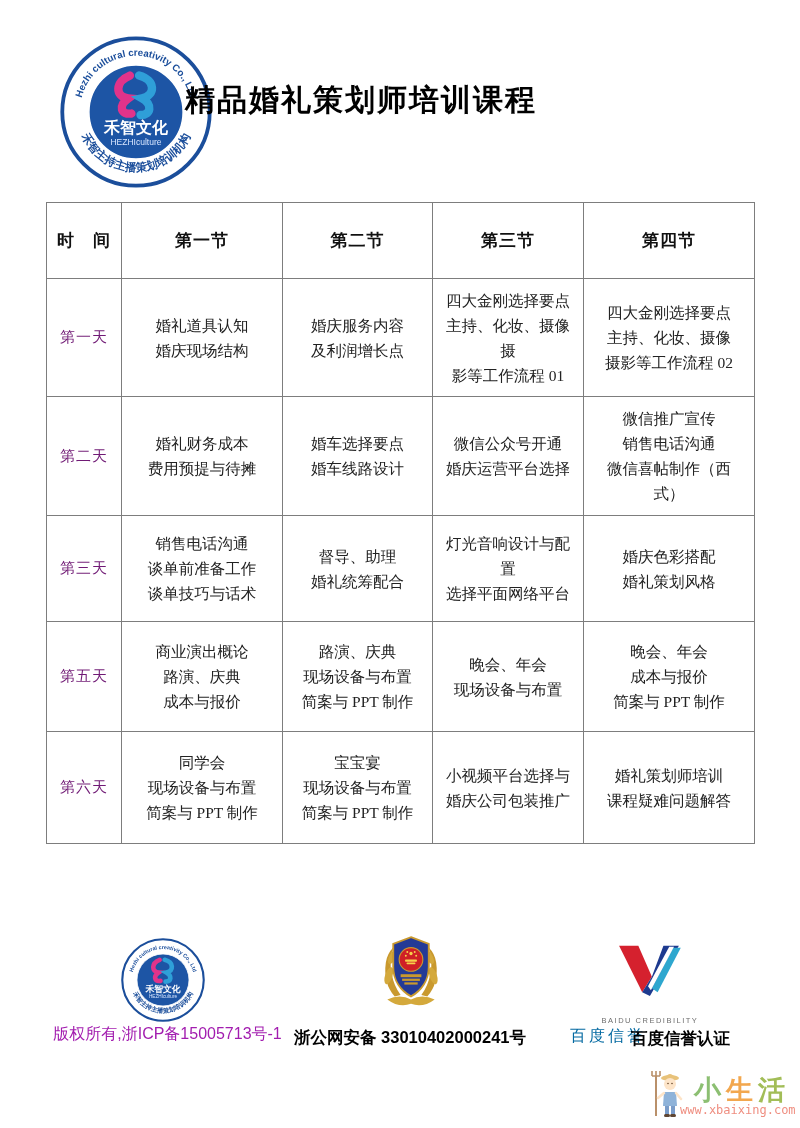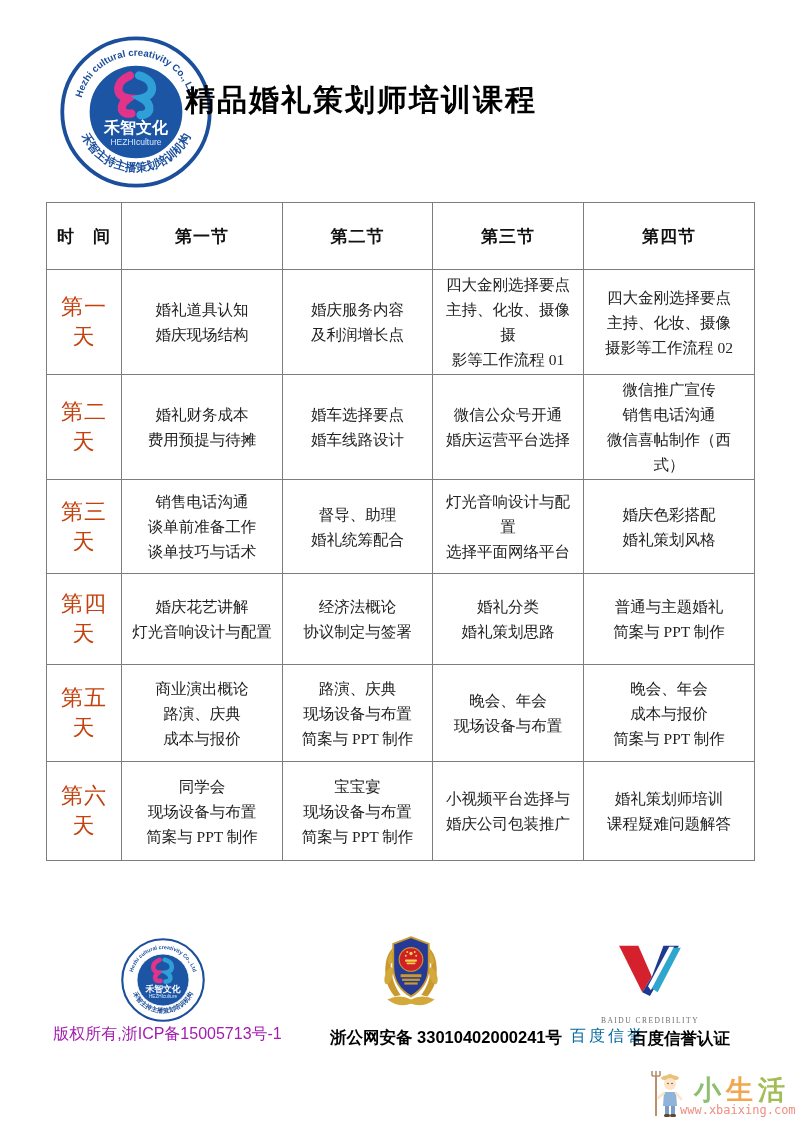--- a/index.html
+++ b/index.html
@@ -21,39 +21,39 @@
   .course-table{
     position:absolute;left:46px;top:202px;width:708px;height:642px;
     border-collapse:collapse;table-layout:fixed;
   }
   .course-table td,.course-table th{
     border:1px solid #7d7d7d;text-align:center;vertical-align:middle;
     padding:2px 8px;box-sizing:border-box;
   }
   .course-table th{font-size:17px;font-weight:bold;color:#111;letter-spacing:1px;}
   .cell{font-size:15.5px;line-height:25px;color:#222;white-space:pre-line;}
-  .day-cell{font-size:22px;color:#c2410c;letter-spacing:1px;}
+  .day-cell{font-size:15px;color:#701a75;letter-spacing:1px;}
   
   .copyright-text{
     position:absolute;left:40px;top:1024px;width:255px;text-align:center;
     font-size:16px;color:#a21caf;font-family:"Liberation Sans",sans-serif;
   }
   .police-badge{position:absolute;left:374px;top:930px;width:74px;height:84px;}
   .police-text{
     position:absolute;left:290px;top:1027px;width:240px;text-align:center;
-    font-size:16.5px;font-weight:bold;color:#000;font-family:"Liberation Sans",sans-serif;margin-left:36px;
+    font-size:16.5px;font-weight:bold;color:#000;font-family:"Liberation Sans",sans-serif;
   }
   .baidu-logo{position:absolute;left:612px;top:942px;width:72px;height:54px;}
   .baidu-cn{
     position:absolute;left:570px;top:998px;width:160px;text-align:left;
     font-size:16px;color:#0369a1;letter-spacing:3px;font-family:"Liberation Sans",sans-serif;margin-top:28px;
   }
   .baidu-en{
     position:absolute;left:570px;top:1016px;width:160px;text-align:center;
-    font-size:7.5px;color:#6e6e6e;letter-spacing:1.5px;font-family:Liberation Serif, serif;
+    font-size:7.5px;color:#6e6e6e;letter-spacing:1.5px;font-family:Liberation Sans, sans-serif;
   }
   .baidu-caption{
     position:absolute;left:570px;top:1028px;width:160px;text-align:right;
     font-size:16.5px;font-weight:bold;color:#000;font-family:Liberation Serif, serif;
   }
   
   .watermark{position:absolute;right:8px;bottom:6px;width:150px;height:52px;}
   .wm-farmer{position:absolute;left:8px;top:0;width:36px;height:50px;}
   .wm-brand{
     position:absolute;left:52px;top:2px;width:96px;
@@ -141,31 +141,20 @@
     <td class="day-cell">第三天</td>
     <td class="cell">销售电话沟通
 谈单前准备工作
 谈单技巧与话术</td>
     <td class="cell">督导、助理
 婚礼统筹配合</td>
     <td class="cell">灯光音响设计与配置
 选择平面网络平台</td>
     <td class="cell">婚庆色彩搭配
 婚礼策划风格</td>
-  </tr>
-  <tr style="height:91px">
-    <td class="day-cell">第四天</td>
-    <td class="cell">婚庆花艺讲解
-灯光音响设计与配置</td>
-    <td class="cell">经济法概论
-协议制定与签署</td>
-    <td class="cell">婚礼分类
-婚礼策划思路</td>
-    <td class="cell">普通与主题婚礼
-简案与 PPT 制作</td>
   </tr>
   <tr style="height:97px">
     <td class="day-cell">第五天</td>
     <td class="cell">商业演出概论
 路演、庆典
 成本与报价</td>
     <td class="cell">路演、庆典
 现场设备与布置
 简案与 PPT 制作</td>
     <td class="cell">晚会、年会

